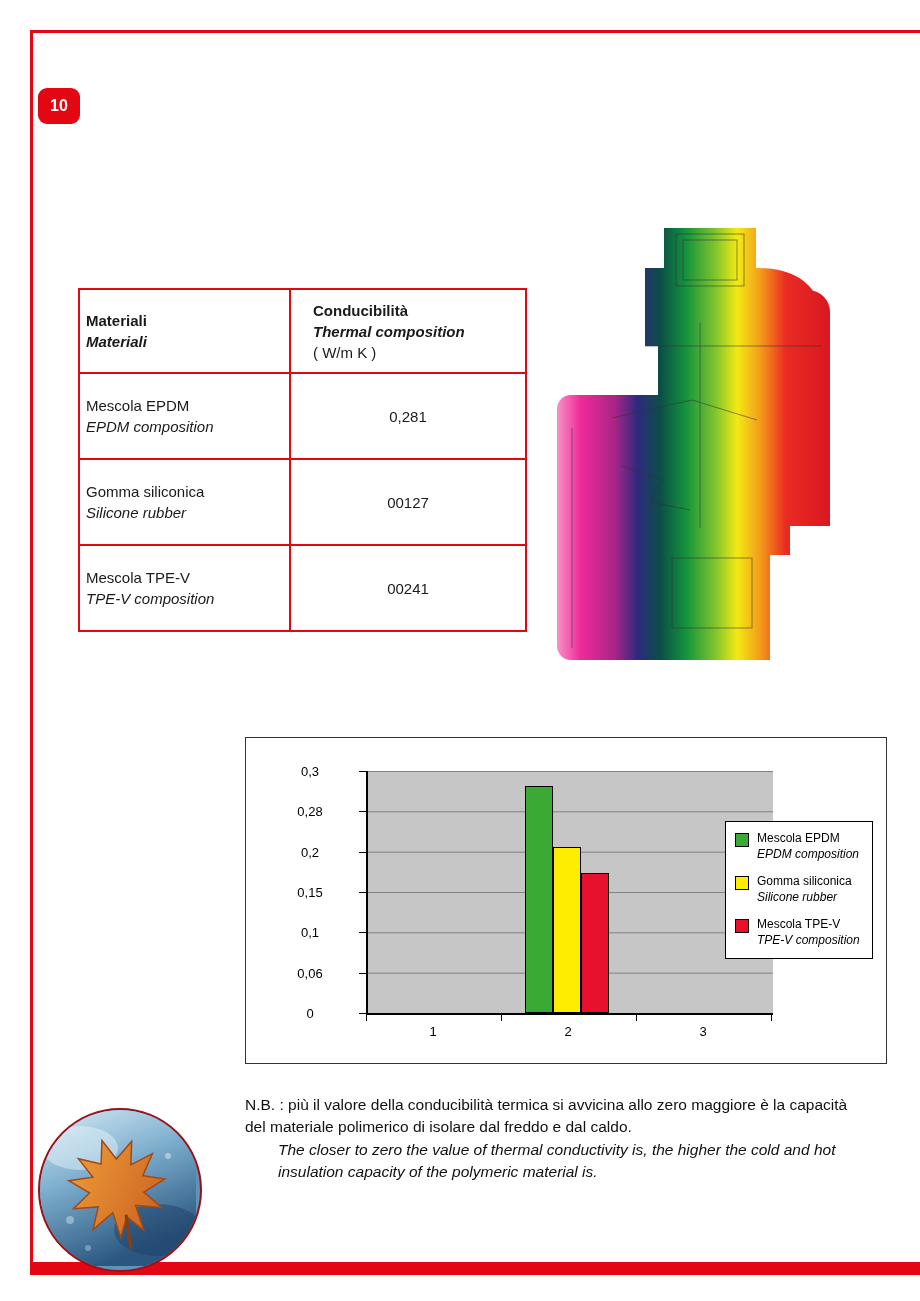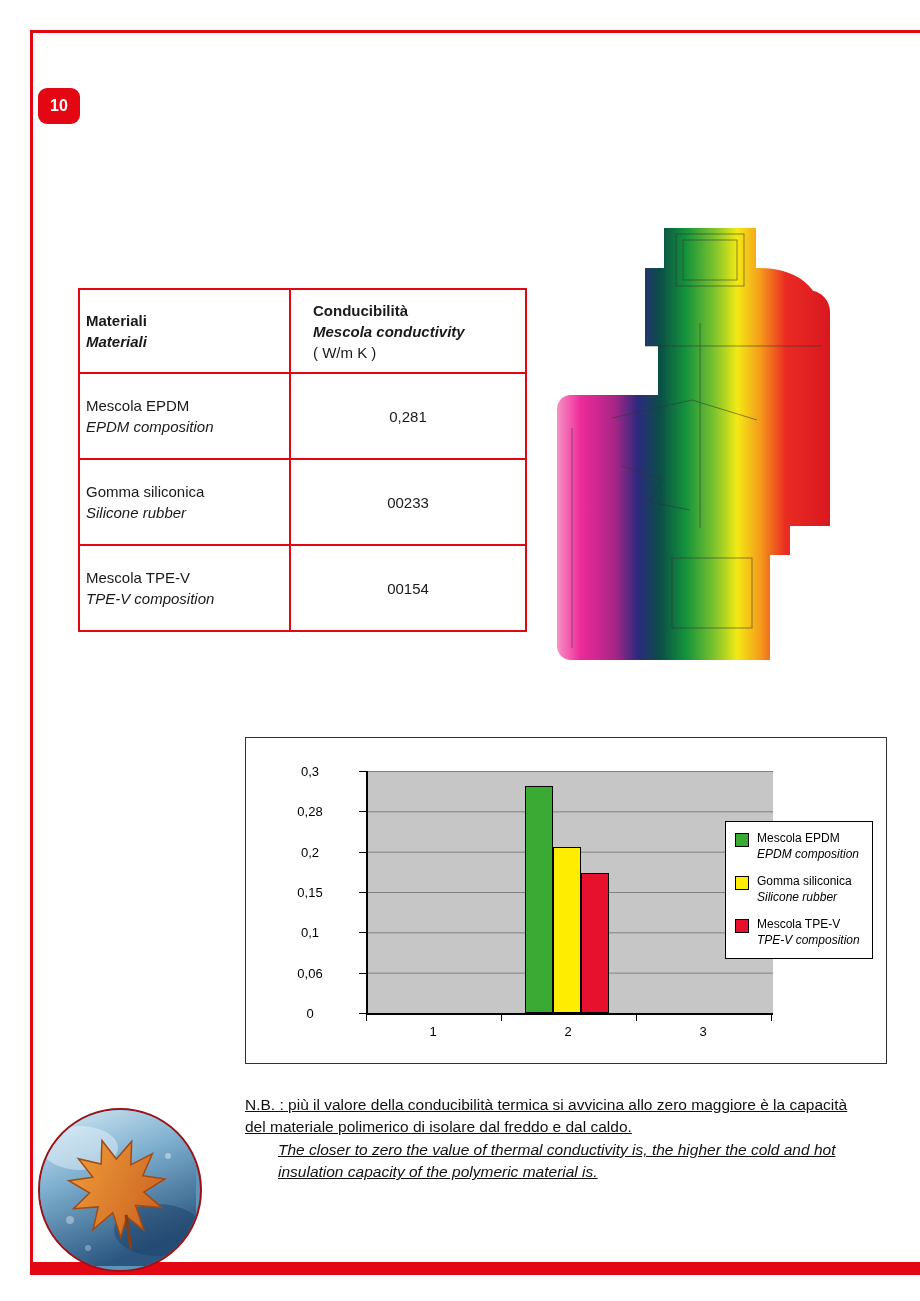--- a/index.html
+++ b/index.html
@@ -47,21 +47,21 @@
   .xtick{position:absolute;top:277px;width:1px;height:6px;background:#000;}
   .ytick{position:absolute;left:113px;width:7px;height:1px;background:#000;}
   .legend{position:absolute;left:479px;top:83px;width:148px;border:1px solid #000;
           background:#fff;padding:9px 6px 9px 9px;box-sizing:border-box;}
   .lentry{display:flex;align-items:flex-start;}
   .lentry + .lentry{margin-top:12px;}
   .swatch{width:12px;height:12px;border:1px solid #000;margin:2px 8px 0 0;flex:none;}
   .ltext{font-size:12px;line-height:1.3;color:#000;}
 
   
-  .note{position:absolute;left:245px;top:1094px;width:614px;font-size:15.5px;line-height:1.45;color:#111;text-decoration:underline;}
+  .note{position:absolute;left:245px;top:1094px;width:614px;font-size:15.5px;line-height:1.45;color:#111;}
   .note .en{font-style:italic;margin-left:33px;}
 
   
   .photo{position:absolute;left:38px;top:1108px;width:160px;height:160px;border-radius:50%;
          overflow:hidden;border:2px solid #9d1016;background:#5f93b8;}
 </style>
 </head>
 <body>
 
 <div class="page">
@@ -77,44 +77,44 @@
 
   <table class="ctable">
     <tbody>
         <tr class="hrow">
       <td class="c1">
         <div class="tl b">Materiali</div>
         <div class="tl b i">Materiali</div>
       </td>
       <td class="c2">
         <div class="tl b">Conducibilità</div>
-        <div class="tl b i">Mescola conductivity</div>
+        <div class="tl b i">Thermal composition</div>
         <div class="tl">( W/m K )</div>
       </td>
     </tr>
     <tr class="drow">
       <td class="c1">
         <div class="tl">Mescola EPDM</div>
         <div class="tl i">EPDM composition</div>
       </td>
       <td class="c2 val">0,281</td>
     </tr>
     <tr class="drow">
       <td class="c1">
         <div class="tl">Gomma siliconica</div>
         <div class="tl i">Silicone rubber</div>
       </td>
-      <td class="c2 val">00233</td>
+      <td class="c2 val">00127</td>
     </tr>
     <tr class="drow">
       <td class="c1">
         <div class="tl">Mescola TPE-V</div>
         <div class="tl i">TPE-V composition</div>
       </td>
-      <td class="c2 val">00154</td>
+      <td class="c2 val">00241</td>
     </tr>
   </tbody>
     </table>
 
   <div class="thermal">
     <svg width="285" height="440" viewBox="0 0 285 440">
       <defs>
         <linearGradient id="tg" x1="0" y1="0" x2="285" y2="0" gradientUnits="userSpaceOnUse">
           <stop offset="0" stop-color="#f7a8cf"></stop>
           <stop offset="0.10" stop-color="#ef2b9a"></stop>

